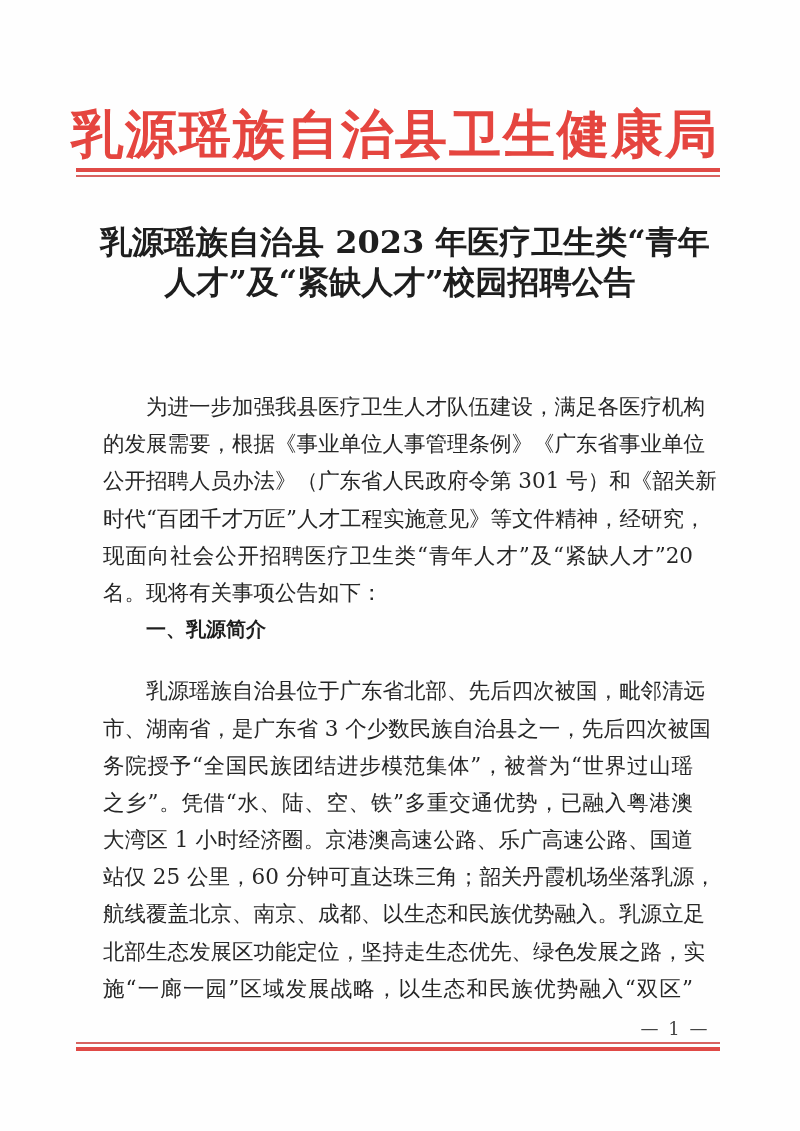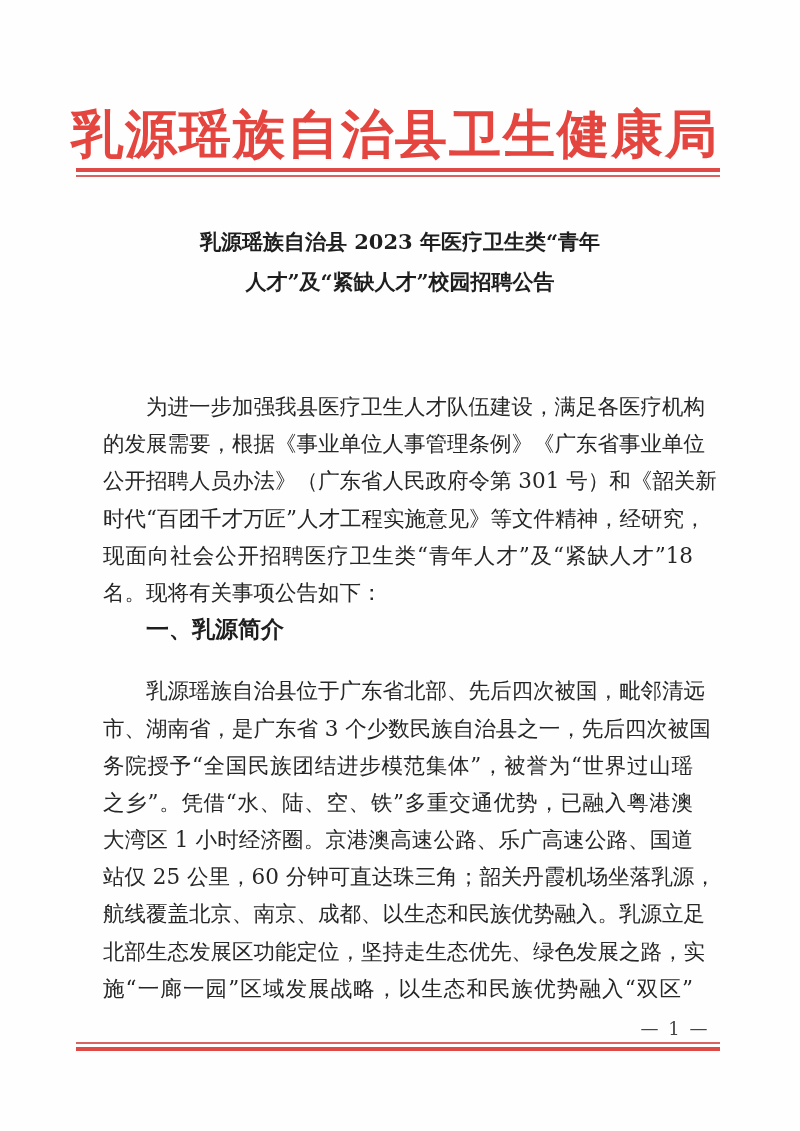--- a/index.html
+++ b/index.html
@@ -50,21 +50,21 @@
     }
     
     .doc-title {
       position: absolute;
       left: 100px;
       top: 222px;
       width: 600px;
       text-align: center;
       font-family: "DejaVu Serif", "Liberation Serif", serif;
       font-weight: bold;
-      font-size: 21px;
+      font-size: 32px;
       line-height: 40px;
       color: #1e1e1e;
     }
     .doc-title .tline {
       display: block;
       white-space: nowrap;
     }
     
     .body-text {
       position: absolute;
@@ -91,21 +91,21 @@
       padding-left: 43px;
       margin-top: 24px;
     }
     .section-heading {
       display: block;
       white-space: nowrap;
       height: 37.2px;
       padding-left: 43px;
       font-family: "DejaVu Sans", "Liberation Sans", sans-serif;
       font-weight: bold;
-      font-size: 23px;
+      font-size: 20px;
       color: #1e1e1e;
     }
     
     .page-number {
       position: absolute;
       left: 630px;
       top: 1018px;
       width: 90px;
       text-align: center;
       font-family: "DejaVu Serif", "Liberation Serif", serif;
@@ -127,21 +127,21 @@
   <div class="doc-title">
     <span class="tline">乳源瑶族自治县 2023 年医疗卫生类“青年</span>
     <span class="tline">人才”及“紧缺人才”校园招聘公告</span>
   </div>
 
   <div class="body-text">
     <span class="line indent">为进一步加强我县医疗卫生人才队伍建设，满足各医疗机构</span>
     <span class="line">的发展需要，根据《事业单位人事管理条例》《广东省事业单位</span>
     <span class="line">公开招聘人员办法》（广东省人民政府令第 301 号）和《韶关新</span>
     <span class="line">时代“百团千才万匠”人才工程实施意见》等文件精神，经研究，</span>
-    <span class="line">现面向社会公开招聘医疗卫生类“青年人才”及“紧缺人才”18</span>
+    <span class="line">现面向社会公开招聘医疗卫生类“青年人才”及“紧缺人才”20</span>
     <span class="line last">名。现将有关事项公告如下：</span>
 
     <span class="section-heading">一、乳源简介</span>
 
     <span class="line indent">乳源瑶族自治县位于广东省北部、先后四次被国，毗邻清远</span>
     <span class="line">市、湖南省，是广东省 3 个少数民族自治县之一，先后四次被国</span>
     <span class="line">务院授予“全国民族团结进步模范集体”，被誉为“世界过山瑶</span>
     <span class="line">之乡”。凭借“水、陆、空、铁”多重交通优势，已融入粤港澳</span>
     <span class="line">大湾区 1 小时经济圈。京港澳高速公路、乐广高速公路、国道</span>
     <span class="line">站仅 25 公里，60 分钟可直达珠三角；韶关丹霞机场坐落乳源，</span>

